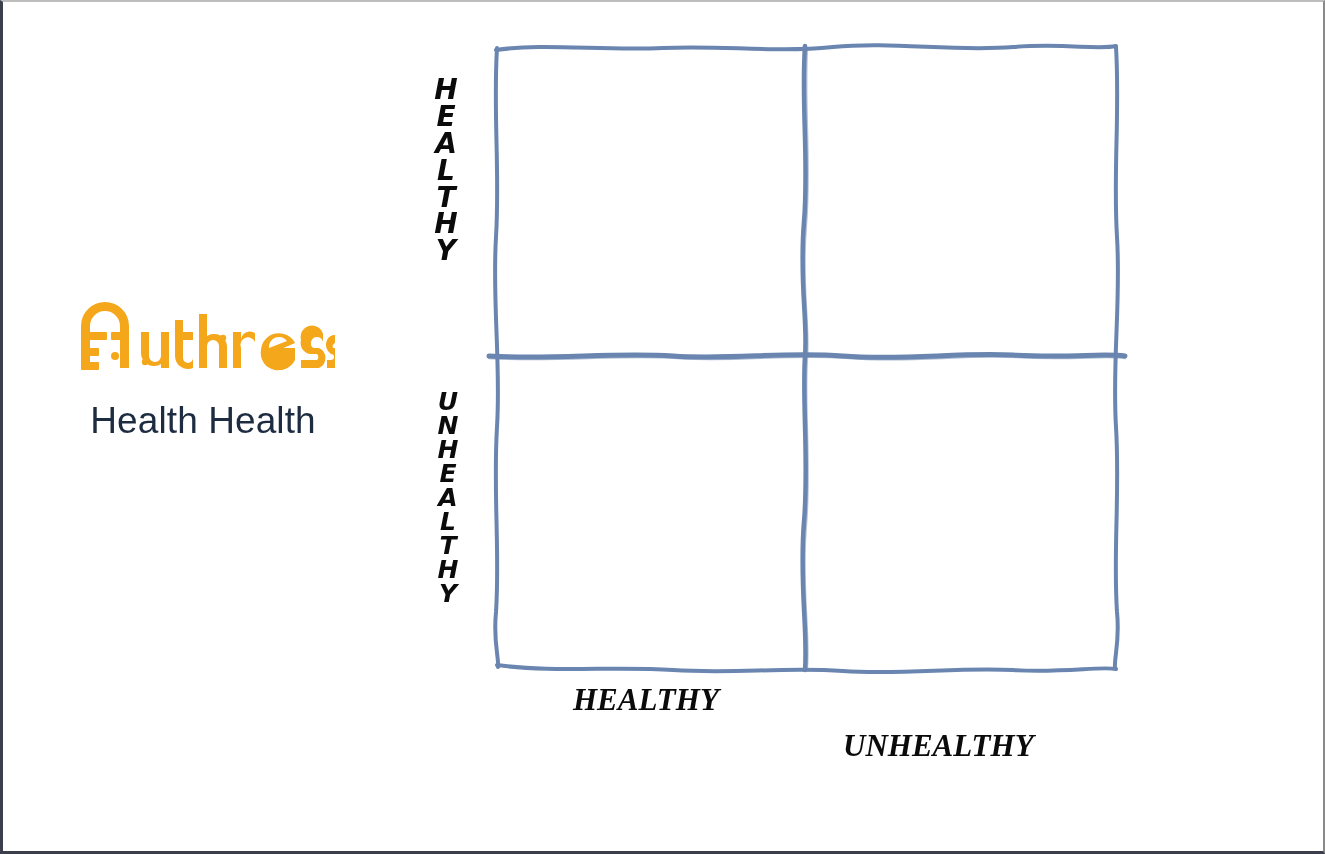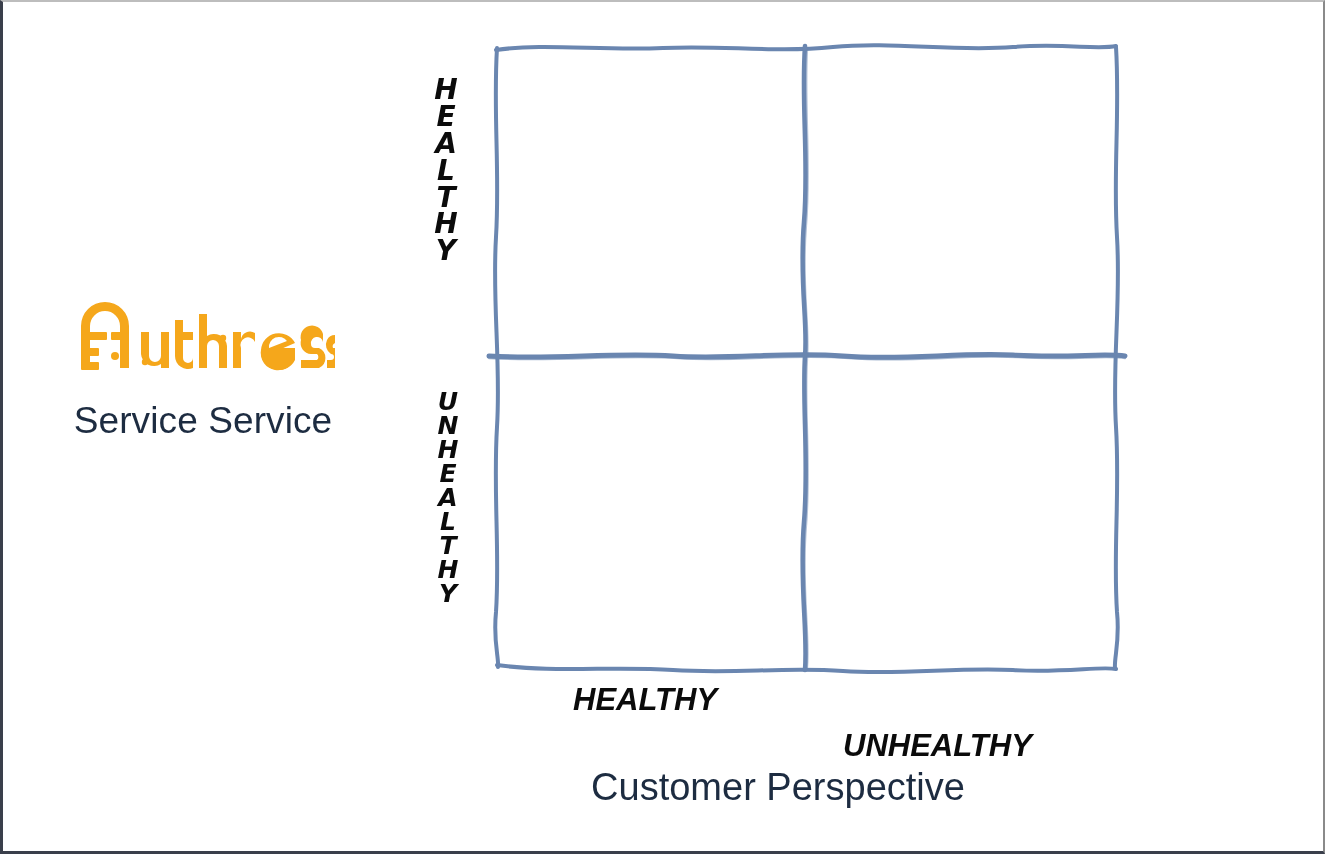--- a/index.html
+++ b/index.html
@@ -90,21 +90,21 @@
   }
   #yaxis-unhealthy {
     left: 14px;
     top: 368px;
     font-size: 25px;
   }
 
   
   .xaxis-label {
     position: absolute;
-    font-family: Liberation Sans, sans-serif;
+    font-family: Liberation Serif, serif;
     font-weight: 700;
     font-style: italic;
     font-size: 31px;
     color: #0b0b0b;
     white-space: nowrap;
   }
   #xaxis-healthy   { left: 160px; top: 660px; }
   #xaxis-unhealthy { left: 430px; top: 660px; margin-top: 46px; }
 
   
@@ -164,21 +164,21 @@
                    L242 64 A4 4 0 0 0 242 58 L236 58 A11 11 0 0 1 226 44 Z"></path>
           <circle cx="231" cy="68" r="3"></circle>
 
           <path d="M252 44 A9 9 0 0 1 260 39 L260 47 A4 4 0 0 0 258 52
                    L260 52 L260 72 L252 72 L252 64 L256 64 A3 3 0 0 0 256 58
                    A11 11 0 0 1 252 44 Z"></path>
         </g>
       </svg>
     </div>
 
-    <div id="product-title">Service Service</div>
+    <div id="product-title">Health Health</div>
   </div>
 
   <div id="chart">
 
     <svg id="grid-svg" width="730" height="670" viewBox="0 0 730 670">
       <g fill="none" stroke="#6a86b0" stroke-linecap="round" stroke-linejoin="round">
 
         <path d="M83 28 C130 21 190 29 250 26 C310 23 360 31 420 25
                  C480 19 540 30 600 25 C650 21 685 28 703 24" stroke-width="4"></path>
 
@@ -222,15 +222,14 @@
         <span class="ch">L</span>
         <span class="ch">T</span>
         <span class="ch">H</span>
         <span class="ch">Y</span>
       </div>
 
     <div class="xaxis-label" id="xaxis-healthy">HEALTHY</div>
     <div class="xaxis-label" id="xaxis-unhealthy">UNHEALTHY</div>
   </div>
 
-  <div id="axis-title-x">Customer Perspective</div>
 
 </div>
 
 </body></html>

